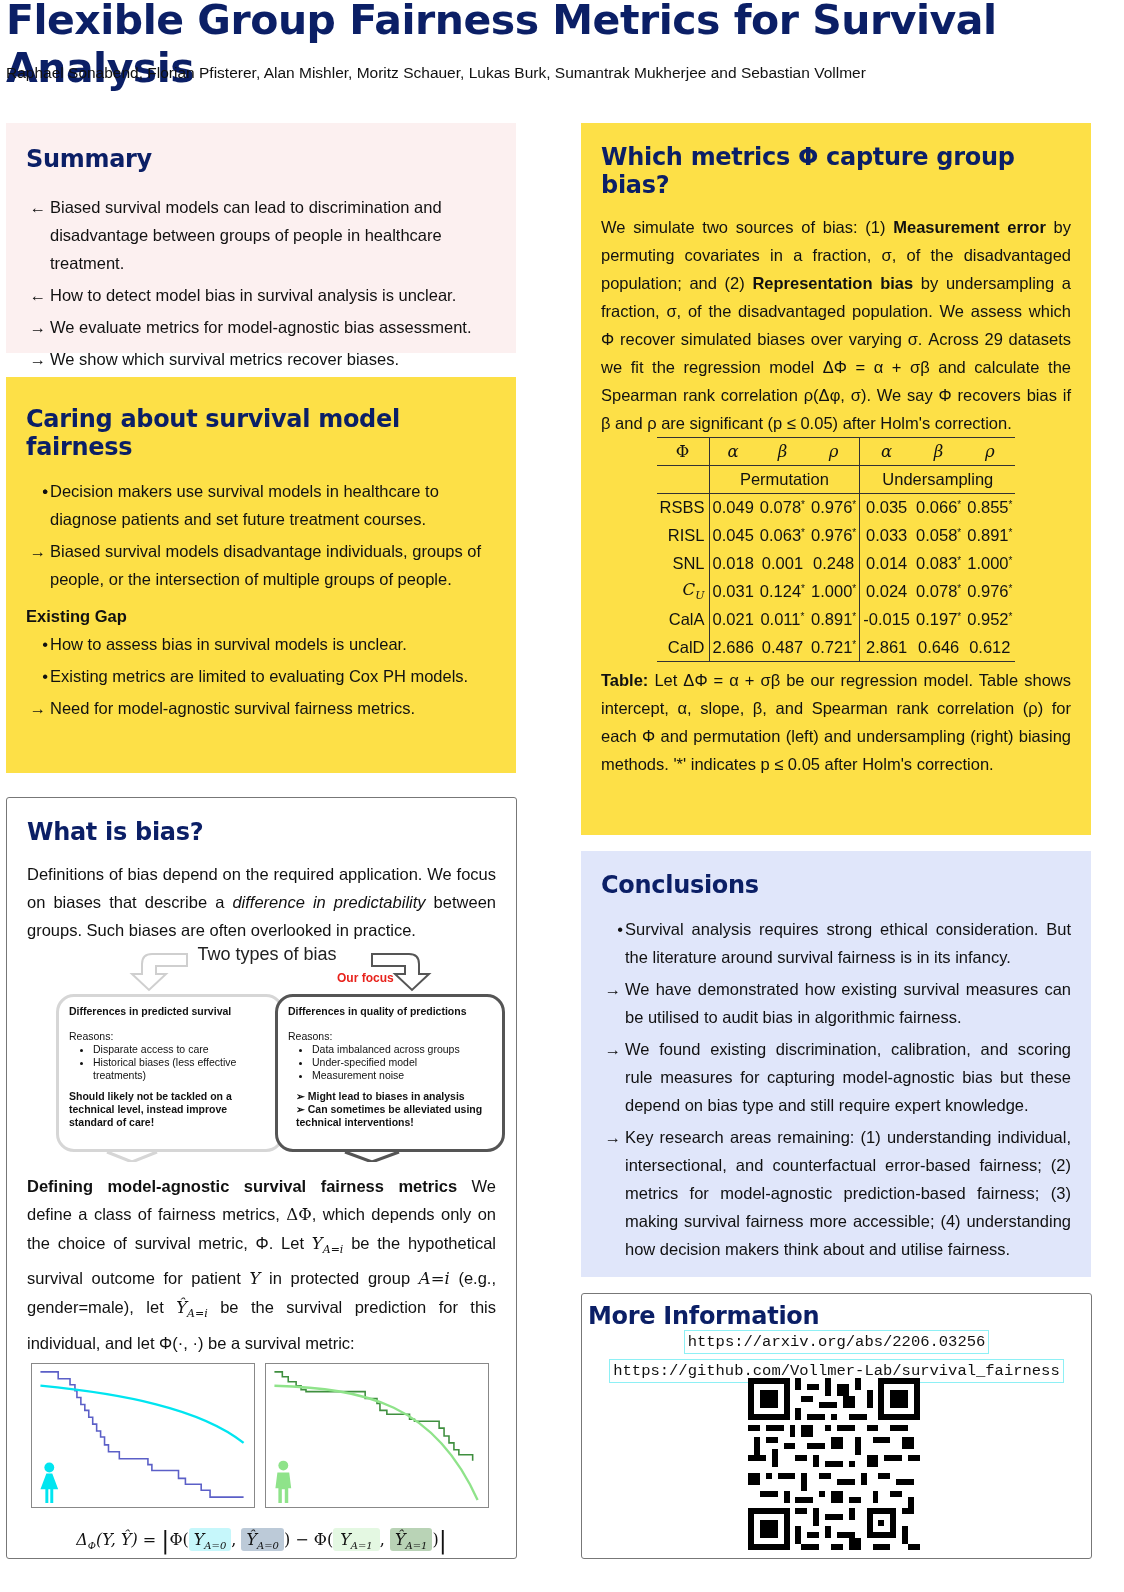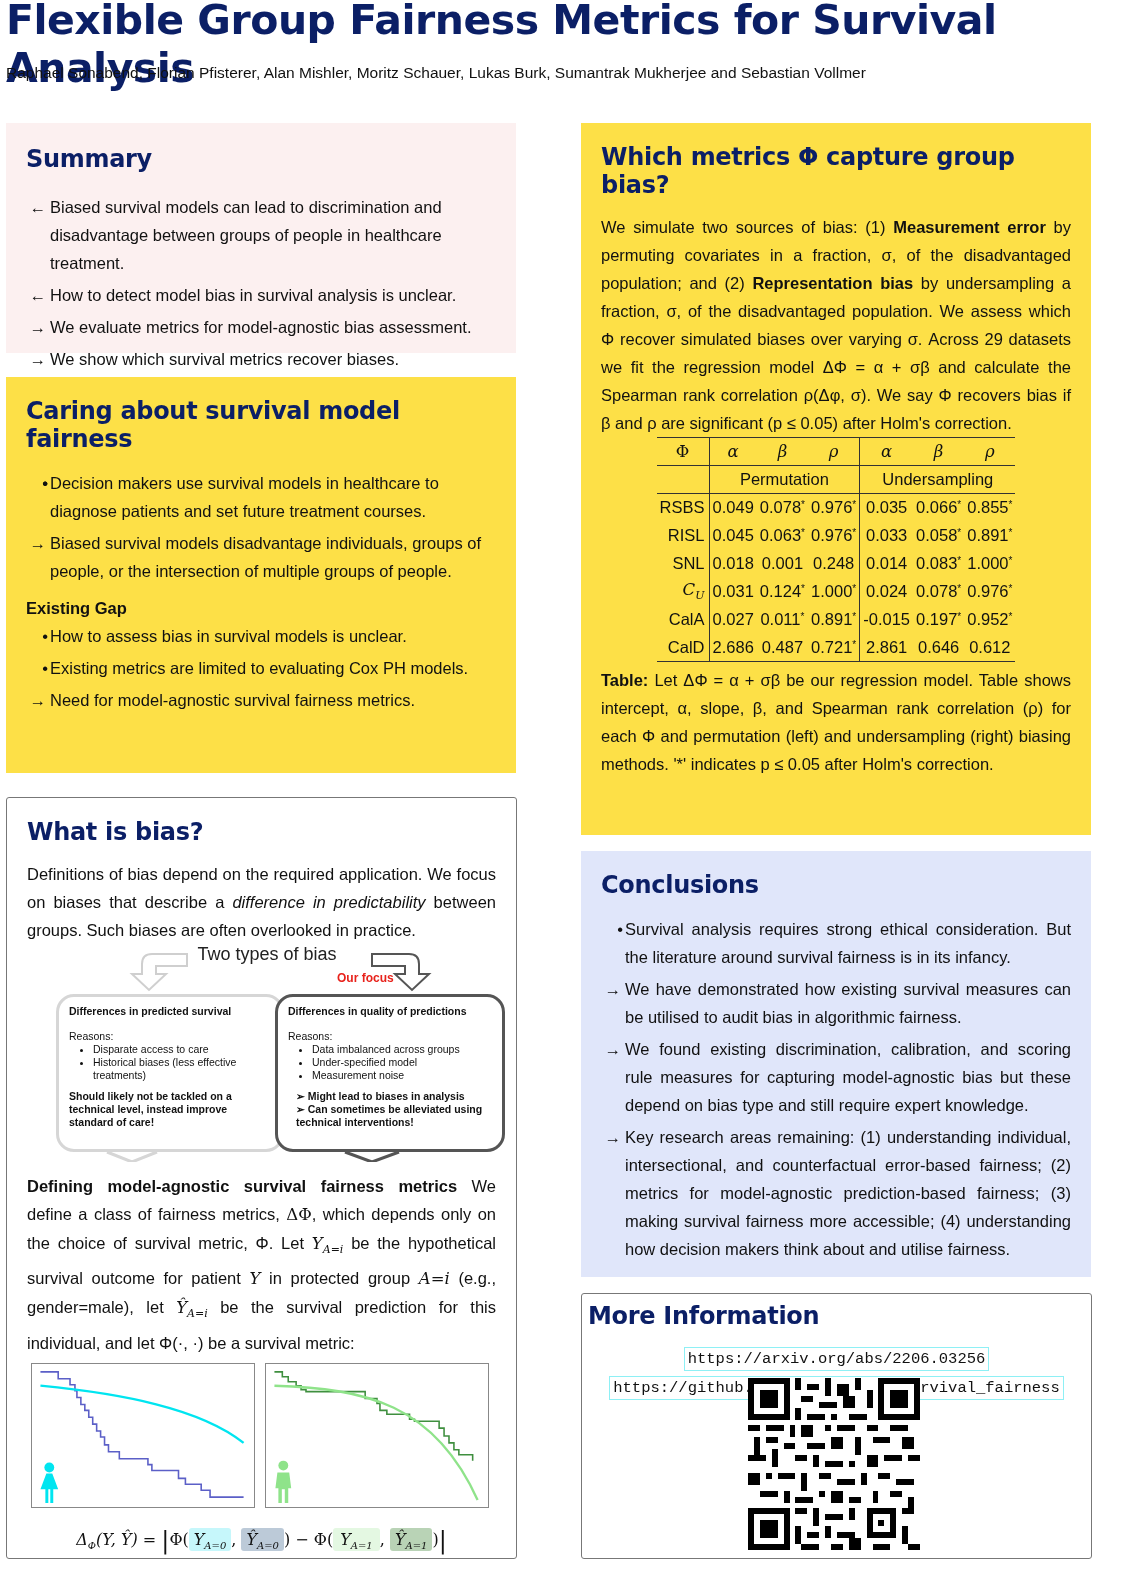--- a/index.html
+++ b/index.html
@@ -69,21 +69,21 @@
 <section class="box pink" style="left:6px; top:123px; width:510px; height:230px; padding-top:22px;">
   <h2>Summary</h2>
   <ul class="items" style="margin-top:20px; margin-left:-8px;">
     <li class="arrow"><span class="mk">←</span><span>Biased survival models can lead to discrimination and disadvantage between groups of people in healthcare treatment.</span></li>
     <li class="arrow"><span class="mk">←</span><span>How to detect model bias in survival analysis is unclear.</span></li>
     <li class="arrow"><span class="mk">→</span><span>We evaluate metrics for model-agnostic bias assessment.</span></li>
     <li class="arrow"><span class="mk">→</span><span>We show which survival metrics recover biases.</span></li>
   </ul>
 </section>
 
-<section class="box grey" style="left:6px; top:377px; width:510px; height:396px; padding-top:20px;">
+<section class="box grey" style="left:6px; top:377px; width:510px; height:396px; padding-top:28px;">
   <h2>Caring about survival model fairness</h2>
   <ul class="items" style="margin-top:16px; margin-left:-8px;">
     <li><span class="mk">•</span></li>
     <li><span class="mk">•</span><span>Decision makers use survival models in healthcare to diagnose patients and set future treatment courses.</span></li>
     <li class="arrow"><span class="mk">→</span><span>Biased survival models disadvantage individuals, groups of people, or the intersection of multiple groups of people.</span></li>
   </ul>
   <div class="sub-h">Existing Gap</div>
   <ul class="items" style="margin-left:-8px;">
     <li><span class="mk">•</span><span>How to assess bias in survival models is unclear.</span></li>
     <li><span class="mk">•</span><span>Existing metrics are limited to evaluating Cox PH models.</span></li>
@@ -208,21 +208,21 @@
           <td class="rn vr math">C<sub style="font-size: 11px;">U</sub></td>
           <td>0.031</td>
           <td>0.124<sup class="st">*</sup></td>
           <td class="vr">1.000<sup class="st">*</sup></td>
           <td>0.024</td>
           <td>0.078<sup class="st">*</sup></td>
           <td>0.976<sup class="st">*</sup></td>
         </tr>
     <tr>
           <td class="rn vr">CalA</td>
-          <td>0.027</td>
+          <td>0.021</td>
           <td>0.011<sup class="st">*</sup></td>
           <td class="vr">0.891<sup class="st">*</sup></td>
           <td>-0.015</td>
           <td>0.197<sup class="st">*</sup></td>
           <td>0.952<sup class="st">*</sup></td>
         </tr>
     <tr class="bot">
           <td class="rn vr">CalD</td>
           <td>2.686</td>
           <td>0.487</td>
@@ -243,21 +243,21 @@
   <ul class="items just" style="margin-top:16px; margin-left:-8px;">
     <li><span class="mk">•</span><span>Survival analysis requires strong ethical consideration. But the literature around survival fairness is in its infancy.</span></li>
     <li class="arrow"><span class="mk">→</span><span>We have demonstrated how existing survival measures can be utilised to audit bias in algorithmic fairness.</span></li>
     <li class="arrow"><span class="mk">→</span><span>We found existing discrimination, calibration, and scoring rule measures for capturing model-agnostic bias but these depend on bias type and still require expert knowledge.</span></li>
     <li class="arrow"><span class="mk">→</span><span>Key research areas remaining: (1) understanding individual, intersectional, and counterfactual error-based fairness; (2) metrics for model-agnostic prediction-based fairness; (3) making survival fairness more accessible; (4) understanding how decision makers think about and utilise fairness.</span></li>
   </ul>
 </section>
 
 <section class="box outlined" style="left:581px; top:1293px; width:511px; height:266px; padding:8px 6px 0 6px;">
   <h2>More Information</h2>
-  <div style="text-align:center; margin-top:17px;">
+  <div style="text-align:center; margin-top:0;">
     <a class="url-box" style="color:#111; text-decoration:none;">https://arxiv.org/abs/2206.03256</a>
   </div>
   <div style="text-align:center; margin-top:5px;">
     <a class="url-box" style="color:#111; text-decoration:none;">https://github.com/Vollmer-Lab/survival_fairness</a>
   </div>
   <svg width="172" height="172" viewBox="0 0 29 29" shape-rendering="crispEdges" style="position:absolute; left:166px; top:84px;">
     <rect width="29" height="29" fill="#fff"></rect>
     <g fill="#000">
       <path d="M0 0h7v7h-7z M1 1v5h5v-5z M2 2h3v3h-3z" fill-rule="evenodd"></path>
       <path d="M22 0h7v7h-7z M23 1v5h5v-5z M24 2h3v3h-3z" fill-rule="evenodd"></path>

